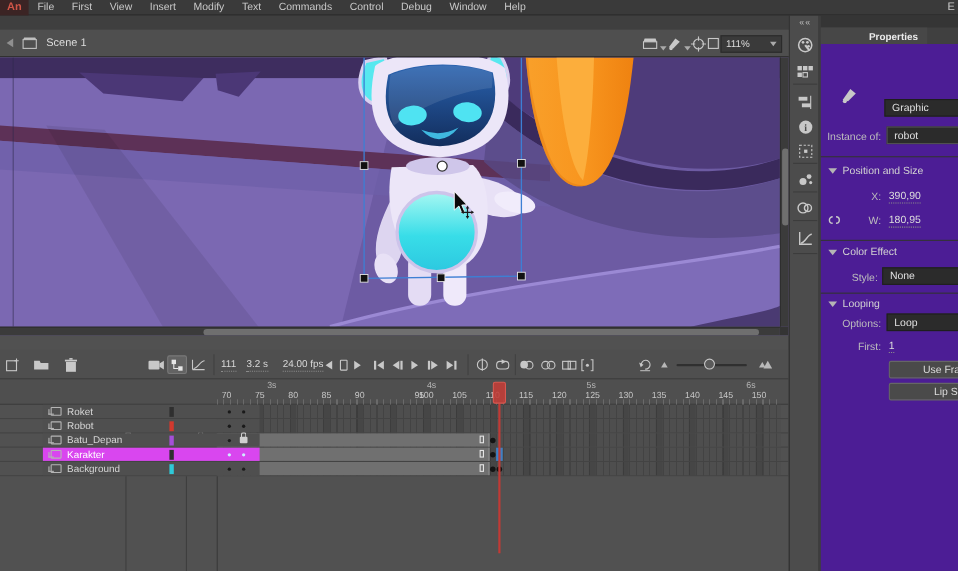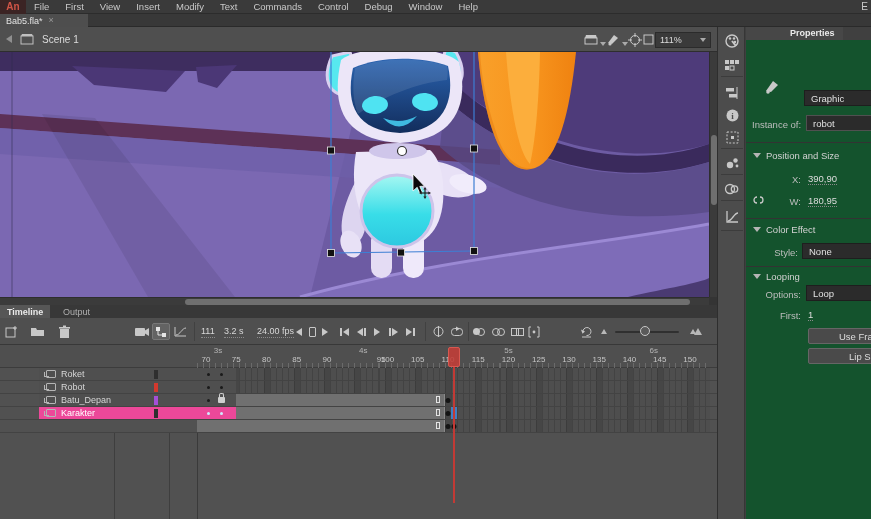--- a/index.html
+++ b/index.html
@@ -52,28 +52,28 @@
   .framebox{width:7px;height:10px;border:1px solid #c8c8c8;border-radius:1px;}
   .circ-o{width:8px;height:8px;border:1px solid #c8c8c8;border-radius:50%;}
   .circ-f{width:7px;height:7px;background:#c8c8c8;border-radius:50%;}
   .sq-o{width:8px;height:8px;border:1px solid #c8c8c8;}
   .slider-track{position:absolute;top:13px;height:2px;background:#303030;border-radius:1px;}
   .slider-knob{position:absolute;top:8px;width:10px;height:10px;border:1px solid #c8c8c8;background:#5a5a5a;border-radius:50%;}
   .mtn{width:0;height:0;border-left:4px solid transparent;border-right:4px solid transparent;border-bottom:7px solid #b8b8b8;}
   .mtn.small{border-left-width:3px;border-right-width:3px;border-bottom-width:5px;}
   
   .tl-ruler{position:absolute;left:0;top:40px;width:717px;height:23px;background:#4f4f4f;border-bottom:1px solid #3c3c3c;}
-  .sec-label{position:absolute;top:1px;transform:translateX(-50%);font-size:8px;color:#b5b5b5;}
+  .sec-label{position:absolute;top:1px;transform:translateX(-50%);font-size:8px;color:#b5b5b5;margin-left:29px;}
   .frame-label{position:absolute;top:10px;transform:translateX(-50%);font-size:8px;color:#c6c6c6;}
   .ruler-ticks{position:absolute;left:197px;top:18px;width:513px;height:5px;
     background:repeating-linear-gradient(90deg,#6a6a6a 0 1px,transparent 1px 6.05px);}
   .col-line{position:absolute;width:1px;background:#3e3e3e;}
   .tl-row{position:absolute;left:0;width:717px;height:13px;border-bottom:1px solid #434343;}
   .row-name{position:absolute;left:0;top:0;width:197px;height:12px;background:#4f4f4f;display:flex;align-items:center;margin-left:39px;}
-  .row-name.selected{background:#ec4899;}
+  .row-name.selected{background:#d946ef;}
   .layer-glyph{position:absolute;left:7px;top:2px;width:10px;height:8px;border:1px solid #b5b5b5;border-radius:1px;}
   .layer-glyph:before{content:"";position:absolute;left:-3px;top:1px;width:4px;height:4px;border-left:1px solid #b5b5b5;border-bottom:1px solid #b5b5b5;}
   .layer-name{position:absolute;left:22px;top:1px;font-size:9px;color:#d6d6d6;white-space:nowrap;}
   .row-name.selected .layer-name{color:#ffffff;}
   .swatch{position:absolute;left:115px;top:2px;width:4px;height:9px;}
   .dot{position:absolute;top:5px;width:3px;height:3px;border-radius:50%;background:#1a1a1a;}
   .dot.lit{background:#cfeaff;}
   .row-lock{position:absolute;left:179px;top:3px;width:7px;height:6px;background:#cfcfcf;border-radius:1px;}
   .row-lock:before{content:"";position:absolute;left:1px;top:-4px;width:3px;height:4px;border:1px solid #cfcfcf;border-bottom:none;border-radius:2px 2px 0 0;}
   .row-frames{position:absolute;left:197px;top:0;width:513px;height:12px;background-color:#4e4e4e;
@@ -97,21 +97,21 @@
   .dock{position:absolute;left:717px;top:14px;width:28px;height:505px;background:#4c4c4c;border-left:1px solid #2e2e2e;border-right:1px solid #363636;}
   .dock-btn{position:absolute;left:0;width:28px;height:22px;display:flex;align-items:center;justify-content:center;}
   .dock-sep{position:absolute;left:3px;width:22px;height:1px;background:#3c3c3c;}
   .collapse{position:absolute;left:0;top:2px;width:28px;text-align:center;font-size:8px;color:#bdbdbd;letter-spacing:1px;}
   
   .props{position:absolute;left:746px;top:14px;width:125px;height:505px;background:#404040;overflow:hidden;}
   .props-topstrip{position:absolute;left:0;top:0;width:125px;height:11px;background:#353535;}
   .p-tab{position:absolute;top:11px;height:15px;display:flex;align-items:center;padding:0 8px;font-size:9px;}
   .p-tab.active{background:#474747;color:#ebebeb;font-weight:bold;padding-left:44px;}
   .p-tab.inactive{color:#ababab;background:#353535;margin-top:20px;}
-  .p-content{position:absolute;left:0;top:26px;width:125px;height:479px;background:#14532d;text-decoration:underline;}
+  .p-content{position:absolute;left:0;top:26px;width:125px;height:479px;background:#4c1d95;text-decoration:underline;}
   .p-label{position:absolute;font-size:9.5px;color:#bdbdbd;}
   .p-label.right{width:52px;text-align:right;}
   .p-select{position:absolute;height:16px;background:#2b2b2b;border:1px solid #1e1e1e;display:flex;align-items:center;padding:0 6px;font-size:9.5px;color:#e0e0e0;}
   .p-input{position:absolute;height:16px;background:#2b2b2b;border:1px solid #505050;display:flex;align-items:center;padding:0 6px;font-size:9.5px;color:#e0e0e0;}
   .p-hot{position:absolute;font-size:9.5px;color:#dddddd;border-bottom:1px dotted #8b8b8b;}
   .p-header{position:absolute;font-size:9.5px;color:#d2d2d2;display:flex;align-items:center;gap:5px;}
   .p-header .tri{width:0;height:0;border-left:4px solid transparent;border-right:4px solid transparent;border-top:5px solid #b5b5b5;}
   .p-div{position:absolute;left:0;width:125px;height:1px;background:#333333;}
   .p-btn{position:absolute;height:16px;background:#4a4a4a;border:1px solid #666666;border-radius:2px;font-size:9.5px;color:#dddddd;display:flex;align-items:center;}
 </style>
@@ -131,26 +131,20 @@
         <span class="menu-item">Text</span>
         <span class="menu-item">Commands</span>
         <span class="menu-item">Control</span>
         <span class="menu-item">Debug</span>
         <span class="menu-item">Window</span>
         <span class="menu-item">Help</span>
       </div>
     <div class="menubar-right">E</div>
   </div>
 
-  <div class="tabbar">
-    <div class="doc-tab">
-      <span class="t-label">Bab5.fla*</span>
-      <span class="tab-close">×</span>
-    </div>
-  </div>
 
   <div class="editbar">
     <div class="back-arrow"></div>
     <svg width="14" height="12" style="margin-left:8px">
       <rect x="1" y="3" width="12" height="8" fill="none" stroke="#c0c0c0"></rect>
       <path d="M1,3 L13,3 L12,1 L2,1 Z" fill="#c0c0c0"></path>
     </svg>
     <span class="scene-label">Scene 1</span>
     <div class="editbar-right">
       <div class="mini-icon">
@@ -282,24 +276,20 @@
     <div class="vscroll">
         <div class="thumb"></div>
       </div>
     <div class="hscroll">
         <div class="thumb"></div>
       </div>
     <div class="scroll-corner"></div>
   </div>
 
   <div class="timeline">
-    <div class="tl-tabs" id="tlTabs">
-        <div class="tl-tab active" style="left: 0px;">Timeline</div>
-        <div class="tl-tab inactive" style="left: 56px;">Output</div>
-      </div>
 
     <div class="tl-toolbar">
       <div class="tbtn" style="left:4px">
         <svg width="14" height="14">
             <rect x="2" y="3" width="9" height="9" fill="none" stroke="#c8c8c8"></rect>
             <line x1="11" y1="1" x2="11" y2="5" stroke="#c8c8c8"></line>
             <line x1="9" y1="3" x2="13" y2="3" stroke="#c8c8c8"></line>
           </svg>
       </div>
       <div class="tbtn" style="left:30px">
@@ -502,20 +492,27 @@
           </div>
         </div>
         <div class="tl-row" style="top: 115px;">
           <div class="row-frames">
             <div class="fspan" style="width: 247.95px;">
               <div class="endmarker" style="left: 238.95px;"></div>
             </div>
             <div class="kf" style="left: 251px;"></div>
             <div class="kf" style="left: 257.05px;"></div>
           </div>
+          <div class="row-name">
+            <div class="layer-glyph"></div>
+            <span class="layer-name">Background</span>
+            <div class="swatch" style="background: rgb(47, 201, 216);"></div>
+            <div class="dot" style="left: 168px;"></div>
+            <div class="dot" style="left: 181px;"></div>
+          </div>
         </div>
       </div>
     <div class="tl-empty">
       <div class="col-line" style="left:114px;top:0;height:86px"></div>
       <div class="col-line" style="left:169px;top:0;height:86px"></div>
       <div class="col-line" style="left:197px;top:0;height:86px;background:#3a3a3a"></div>
     </div>
 
     <div class="playhead-handle" id="phHandle" style="left: 448.05px; top: 42px; height: 20px;"></div>
     <div class="playhead-line" id="phLine" style="left: 453.3px; top: 62px; height: 136px;"></div>

